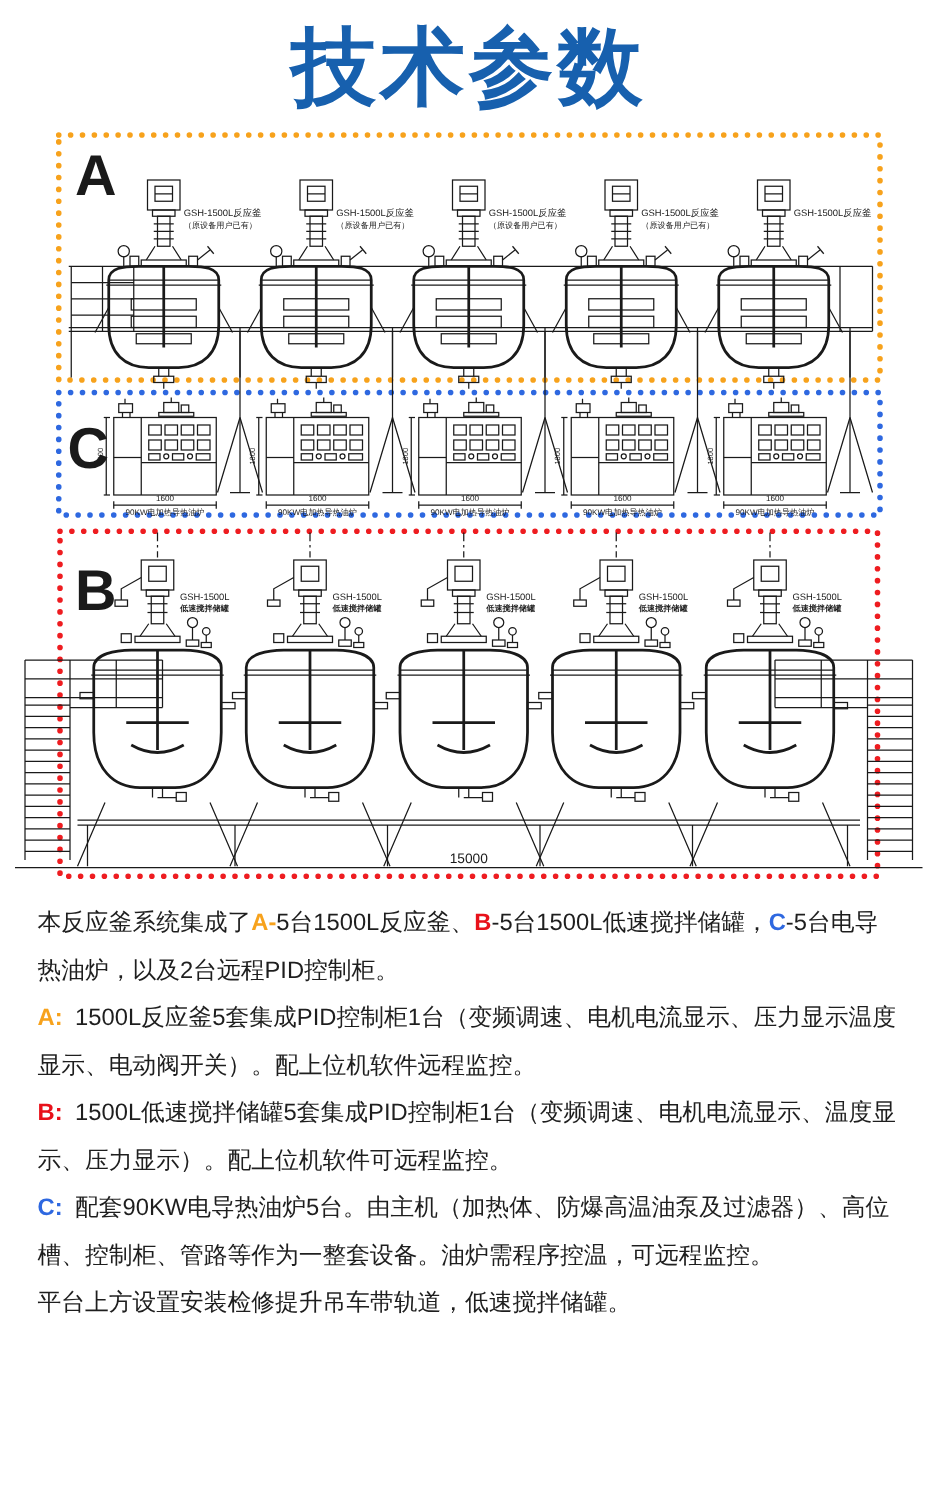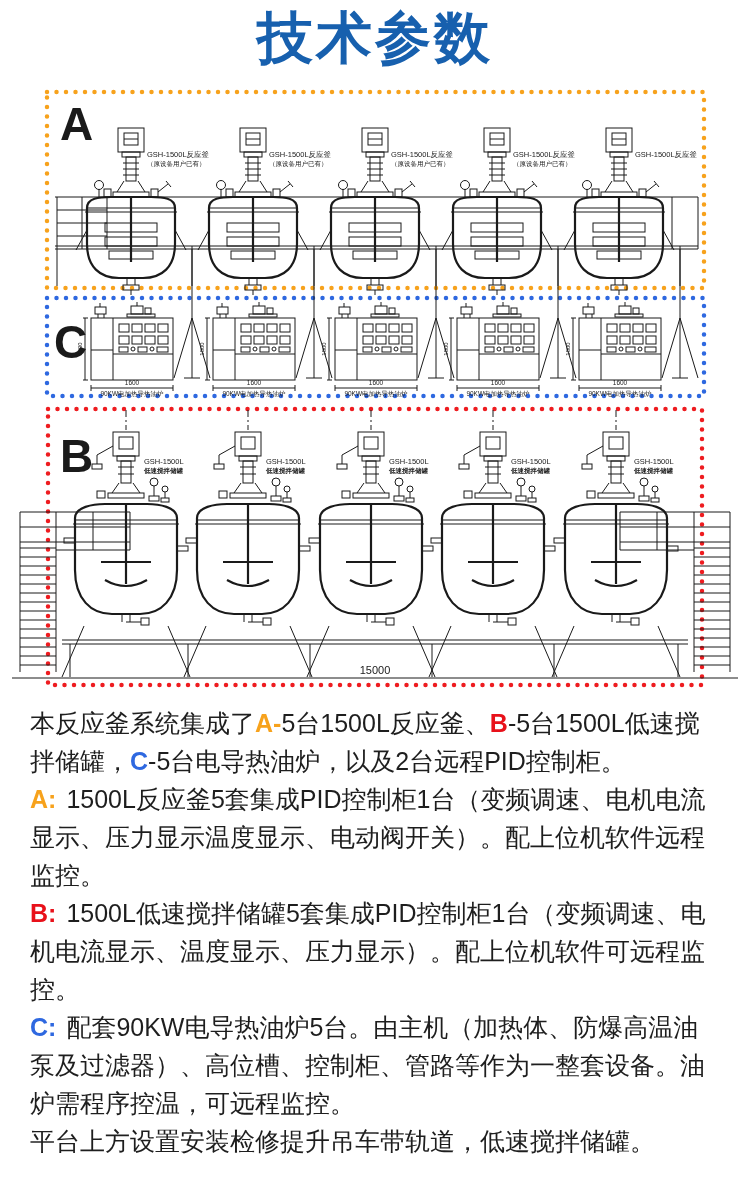--- a/index.html
+++ b/index.html
@@ -1,23 +1,23 @@
 <!DOCTYPE html>
 <html><head>
 <meta charset="utf-8">
 <style>
   html,body{margin:0;padding:0;background:#fff;}
   body{width:750px;height:1191px;font-family:"Liberation Sans","DejaVu Sans",sans-serif;color:#222;}
   .page{position:relative;width:750px;height:1191px;overflow:hidden;background:#fff;}
-  .title{margin:0;height:80px;text-align:center;font-size:56px;line-height:76px;
+  .title{margin:0;padding-top:16px;height:80px;text-align:center;font-size:68px;line-height:76px;
          font-weight:900;color:#1760ae;letter-spacing:3px;}
   .diagram{display:block;width:750px;height:618px;}
   .drawing{stroke:#1a1a1a;stroke-width:1;fill:none;}
   .thick{stroke-width:2.2;}
-  .txtblock{padding:6px 30px 0 30px;font-size:25px;line-height:38px;color:#1e1e1e;}
+  .txtblock{padding:6px 30px 0 30px;font-size:19px;line-height:38px;color:#1e1e1e;}
   .txtblock p{margin:0;}
   .intro{margin-bottom:26px;}
   .footer{margin-top:20px;}
   .lab{font-weight:700;margin-right:10px;}
   .seg-a,.la{color:#f7a21c;font-weight:700;}
   .seg-b,.lb{color:#e8111a;font-weight:700;}
   .seg-c,.lc{color:#2e68e0;font-weight:700;}
   .svgtxt{fill:#1a1a1a;stroke:none;font-family:"Liberation Sans",sans-serif;}
 </style>
 </head>

